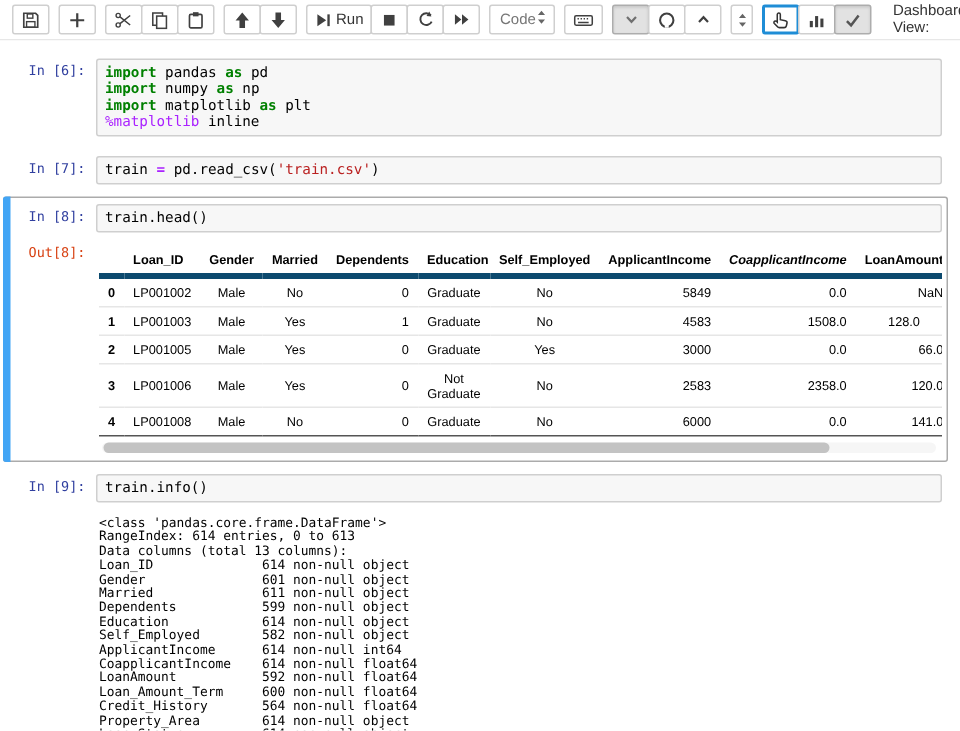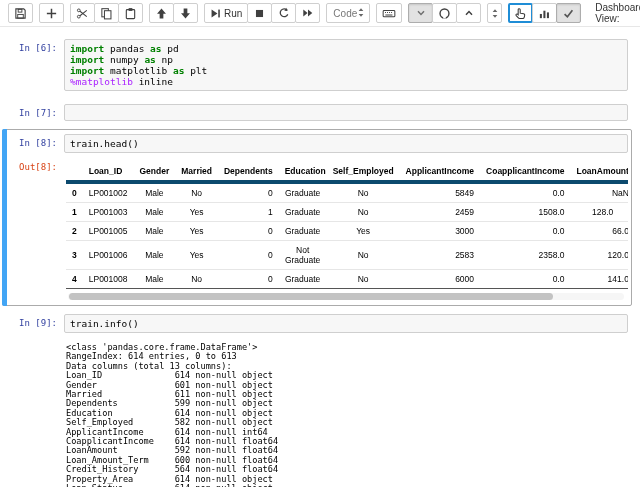--- a/index.html
+++ b/index.html
@@ -269,21 +269,21 @@
       <div class="inputbox">
         <div class="code"><div><span class="tok-kw">import</span><span> pandas </span><span class="tok-kw">as</span><span> pd</span></div><div><span class="tok-kw">import</span><span> numpy </span><span class="tok-kw">as</span><span> np</span></div><div><span class="tok-kw">import</span><span> matplotlib </span><span class="tok-kw">as</span><span> plt</span></div><div><span class="tok-mg">%matplotlib</span><span> inline</span></div></div>
       </div>
     </div>
   </div>
 
   <div class="cell">
     <div class="row">
       <div class="prompt in">In [7]:</div>
       <div class="inputbox">
-        <div class="code"></div>
+        <div class="code"><div><span>train </span><span class="tok-op">=</span><span> pd.read_csv(</span><span class="tok-str">'train.csv'</span><span>)</span></div></div>
       </div>
     </div>
   </div>
 
   <div class="cell selected">
     <div class="selbar"></div>
     <div class="row">
       <div class="prompt in">In [8]:</div>
       <div class="inputbox">
         <div class="code"><div><span>train.head()</span></div></div>
@@ -296,21 +296,21 @@
             <thead>
               <tr>
                 <th></th>
                 <th style="text-align: left;">Loan_ID</th>
                 <th style="text-align: center;">Gender</th>
                 <th style="text-align: center;">Married</th>
                 <th style="text-align: right;">Dependents</th>
                 <th style="text-align: center;">Education</th>
                 <th style="text-align: center;">Self_Employed</th>
                 <th style="text-align: right;">ApplicantIncome</th>
-                <th style="text-align: right;">CoapplicantIncome</th>
+                <th style="text-align: right; font-style: italic;">CoapplicantIncome</th>
                 <th style="text-align: right;">LoanAmount</th>
               </tr>
             </thead>
             <tbody>
               <tr>
                 <th style="text-align: right;">0</th>
                 <td style="text-align: left;">LP001002</td>
                 <td style="text-align: center;">Male</td>
                 <td style="text-align: center;">No</td>
                 <td style="text-align: right;">0</td>
@@ -321,21 +321,21 @@
                 <td style="text-align: right;">NaN</td>
               </tr>
               <tr>
                 <th style="text-align: right;">1</th>
                 <td style="text-align: left;">LP001003</td>
                 <td style="text-align: center;">Male</td>
                 <td style="text-align: center;">Yes</td>
                 <td style="text-align: right;">1</td>
                 <td style="text-align: center;">Graduate</td>
                 <td style="text-align: center;">No</td>
-                <td style="text-align: right;">2459</td>
+                <td style="text-align: right;">4583</td>
                 <td style="text-align: right;">1508.0</td>
                 <td style="text-align: center;">128.0</td>
               </tr>
               <tr>
                 <th style="text-align: right;">2</th>
                 <td style="text-align: left;">LP001005</td>
                 <td style="text-align: center;">Male</td>
                 <td style="text-align: center;">Yes</td>
                 <td style="text-align: right;">0</td>
                 <td style="text-align: center;">Graduate</td>

